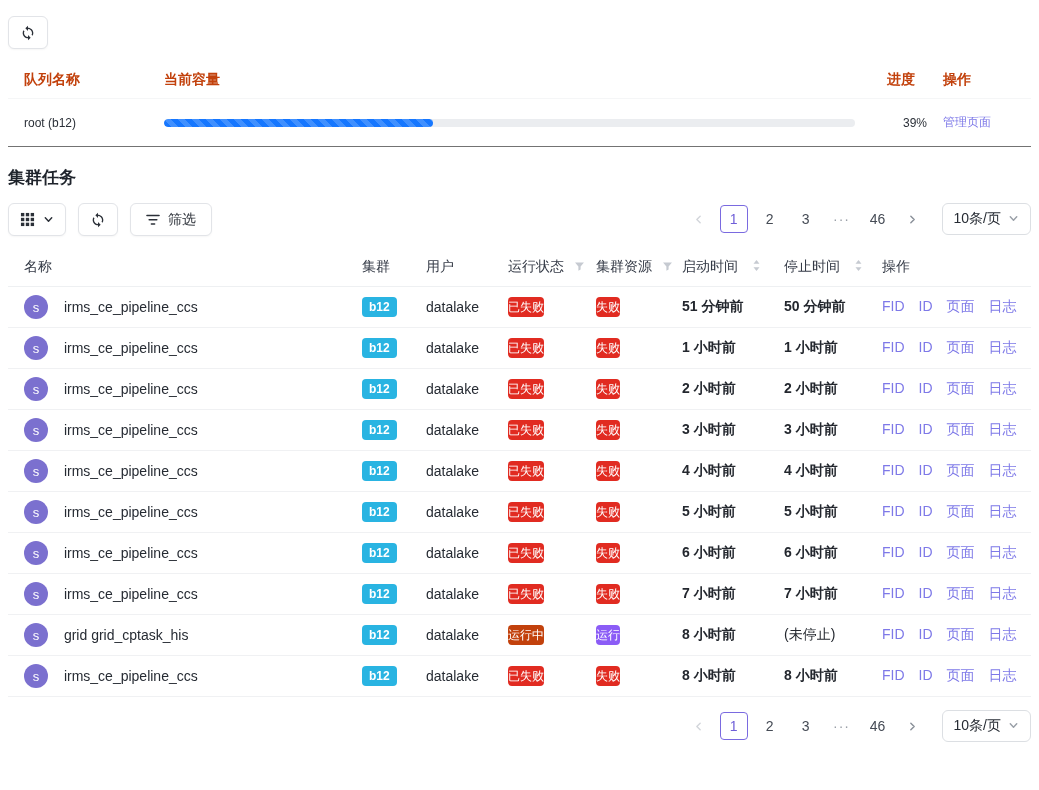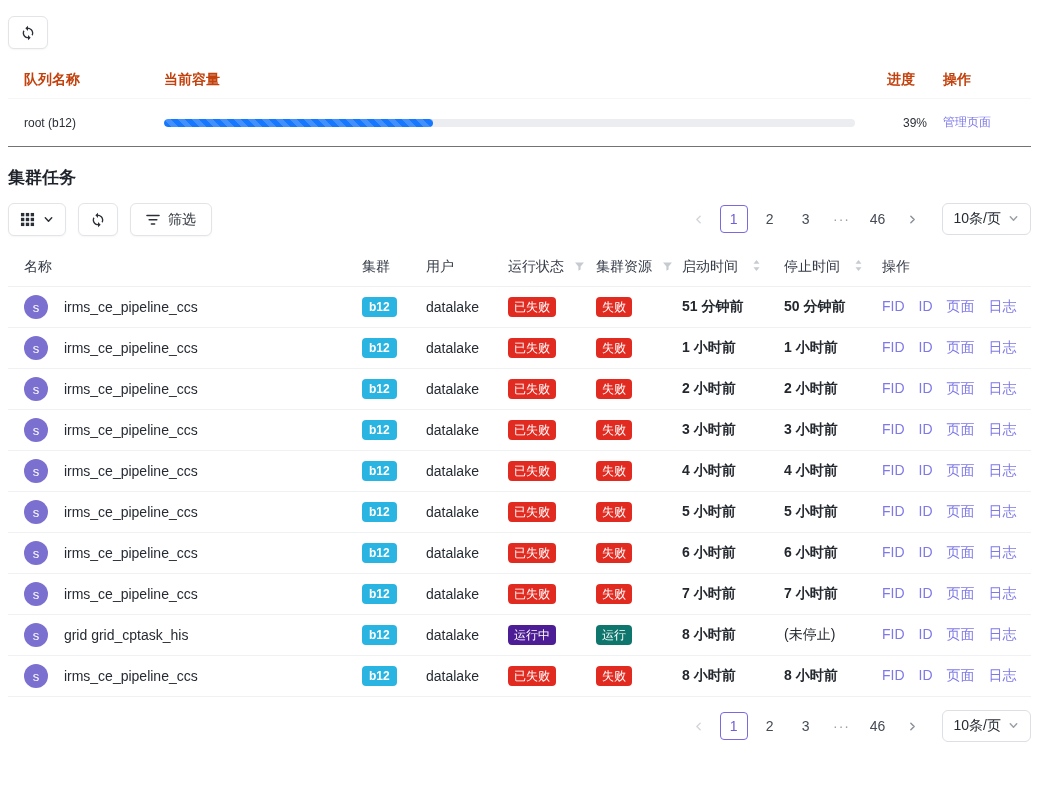--- a/index.html
+++ b/index.html
@@ -57,21 +57,21 @@
   
   .task-table { width:100%; border-collapse:collapse; margin-top:16px; table-layout:fixed; }
   .task-table th { text-align:left; font-weight:400; color:#333945; font-size:14px; padding:6px 16px 10px; border-bottom:1px solid #eef0f2; white-space:nowrap; }
   .task-table td { padding:10px 16px; border-bottom:1px solid #f0f1f3; white-space:nowrap; overflow:hidden; }
   .task-table td.c-name { padding:8px 16px; }
   .hicon { display:inline-block; vertical-align:-1px; margin-left:10px; color:#c6cad1; cursor:pointer; }
   .hicon.sort { margin-left:14px; }
   .avatar { display:inline-flex; align-items:center; justify-content:center; width:24px; height:24px;
             border-radius:50%; background:#7b70cf; color:#fff; font-size:13px; margin-right:12px; vertical-align:middle; }
   .task-name { vertical-align:middle; color:#262b33; }
-  .badge { display:inline-block; color:#fff; font-size:12px; line-height:14px; padding:3px 6px; border-radius:4px; }
+  .badge { display:inline-block; color:#fff; font-size:12px; line-height:14px; padding:3px 0; border-radius:4px; }
   .badge.cluster { font-weight:700; padding:3px 7px; }
   .c-time { font-weight:700; color:#23272e; }
   .c-time.muted { font-weight:400; }
   .c-ops a { margin-right:14px;margin-top:24px; }
 </style>
 </head>
 <body>
 
 <div class="page">
 
@@ -327,22 +327,22 @@
     <td class="c-ops"><a class="link">FID</a><a class="link">ID</a><a class="link">页面</a><a class="link">日志</a></td>
   </tr>
 
   <tr>
     <td class="c-name">
       <span class="avatar" style="background: rgb(123, 112, 207);">s</span>
       <span class="task-name">grid grid_cptask_his</span>
     </td>
     <td><span class="badge cluster" style="background: rgb(41, 180, 226);">b12</span></td>
     <td>datalake</td>
-    <td><span class="badge" style="background: #4c1d95;">运行中</span></td>
-    <td><span class="badge" style="background: #0f766e;">运行</span></td>
+    <td><span class="badge" style="background: #c2410c;">运行中</span></td>
+    <td><span class="badge" style="background: #8b5cf6;">运行</span></td>
     <td class="c-time">8 小时前</td>
     <td class="c-time muted">(未停止)</td>
     <td class="c-ops"><a class="link">FID</a><a class="link">ID</a><a class="link">页面</a><a class="link">日志</a></td>
   </tr>
 
   <tr>
     <td class="c-name">
       <span class="avatar" style="background: rgb(123, 112, 207);">s</span>
       <span class="task-name">irms_ce_pipeline_ccs</span>
     </td>

